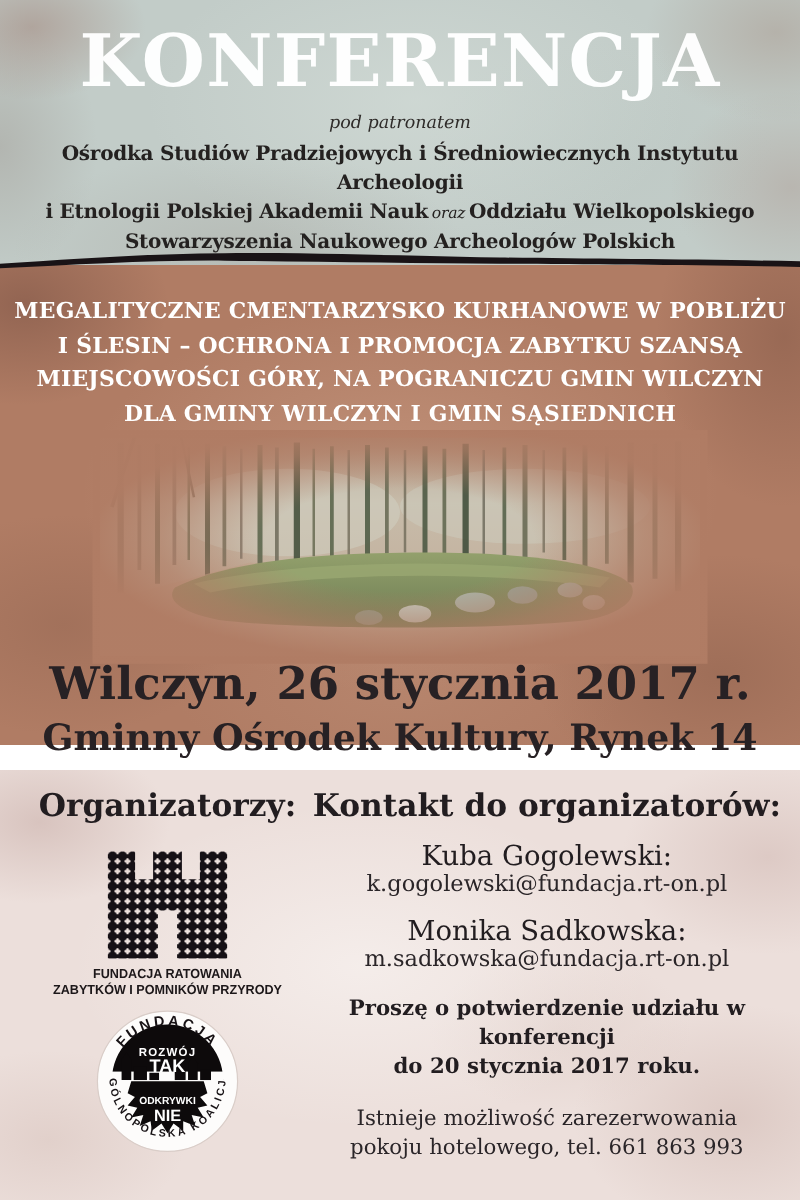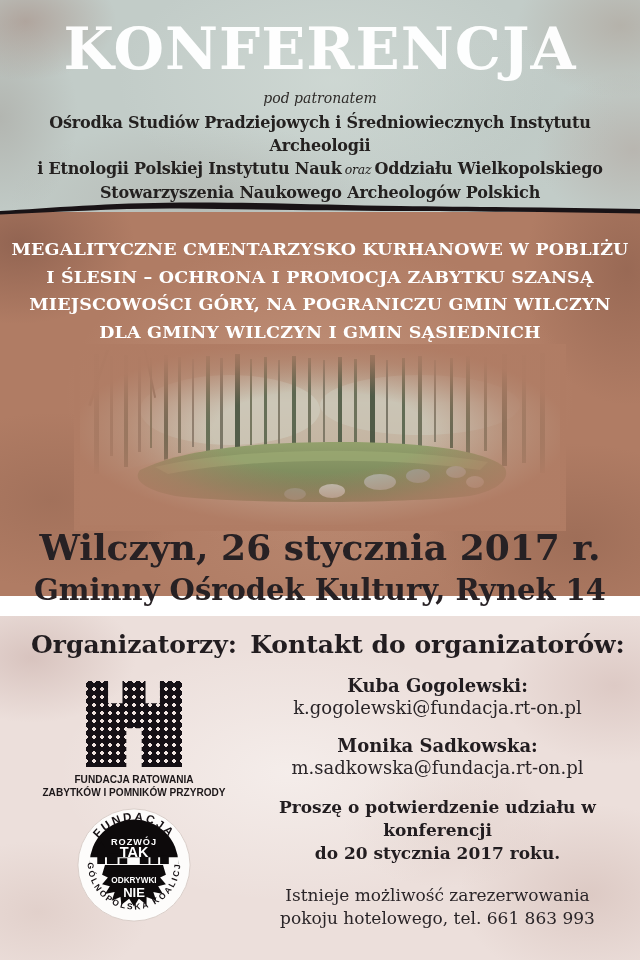--- a/index.html
+++ b/index.html
@@ -65,37 +65,37 @@
   .col-left .block-heading{margin-top:14px;}
   .col-right .block-heading{margin-top:14px;}
   .castle-logo{width:96px;height:86px;margin:22px auto 0;
     background-image:radial-gradient(circle,#151015 68%, rgba(0,0,0,0) 71%);
     background-size:8px 8px;
     clip-path:polygon(0 0,23% 0,23% 26%,38% 26%,38% 0,62% 0,62% 26%,77% 26%,77% 0,
       100% 0,100% 100%,58% 100%,58% 55%,42% 55%,42% 100%,0 100%);}
   .foundation-name{margin-top:6px;font-family:"Liberation Sans","DejaVu Sans",sans-serif;
     font-weight:700;font-size:10.5px;line-height:13px;color:#1c1719;transform:scaleX(.96);}
   .badge{margin-top:8px;}
-  .person-name{font-size:18px;font-weight:700;line-height:23px;color:#221d20;}
+  .person-name{font-size:22px;font-weight:400;line-height:23px;color:#221d20;}
   .person-email{font-size:18px;line-height:22px;color:#2a2528;}
   .person{margin-top:15px;}
   .rsvp{margin-top:17px;font-size:17px;font-weight:700;line-height:23px;color:#221d20;}
   .hotel{margin-top:19px;font-size:17px;line-height:23px;color:#2a2528;}
 </style>
 </head>
 <body>
 
 <div class="poster">
 
   <section class="sec sec-top">
     <h1 class="main-title">KONFERENCJA</h1>
     <div class="patron-intro">pod patronatem</div>
     <div class="patron-block">
       <div class="patron">Ośrodka Studiów Pradziejowych i Średniowiecznych Instytutu Archeologii</div>
-      <div class="patron"><span>i Etnologii Polskiej Instytutu Nauk</span><span class="oraz">oraz</span><span>Oddziału Wielkopolskiego</span></div>
+      <div class="patron"><span>i Etnologii Polskiej Akademii Nauk</span><span class="oraz">oraz</span><span>Oddziału Wielkopolskiego</span></div>
       <div class="patron">Stowarzyszenia Naukowego Archeologów Polskich</div>
     </div>
   </section>
 
   <section class="sec sec-mid">
     <div class="conf-title">
       <div>MEGALITYCZNE CMENTARZYSKO KURHANOWE W POBLIŻU</div>
       <div>I ŚLESIN – OCHRONA I PROMOCJA ZABYTKU SZANSĄ</div>
       <div>MIEJSCOWOŚCI GÓRY, NA POGRANICZU GMIN WILCZYN</div>
       <div>DLA GMINY WILCZYN I GMIN SĄSIEDNICH</div>

